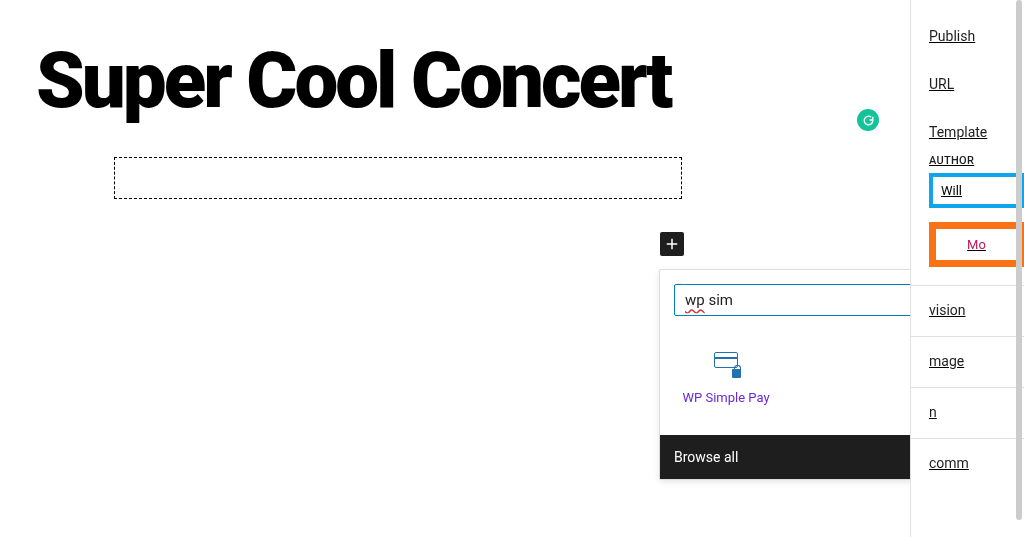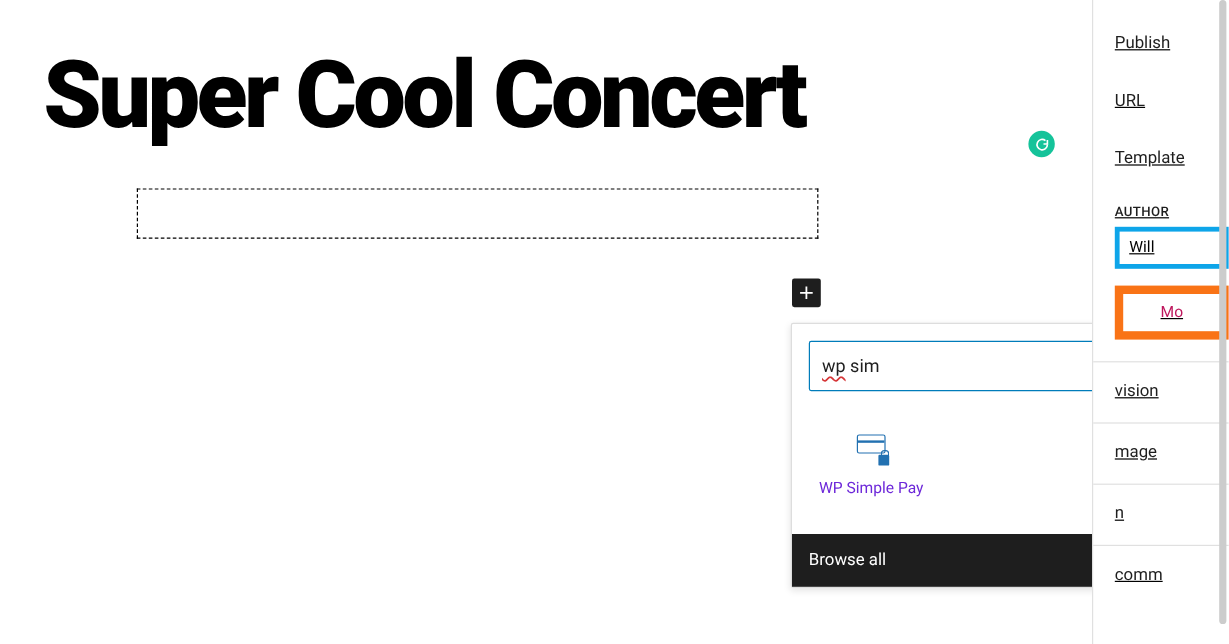--- a/index.html
+++ b/index.html
@@ -74,21 +74,21 @@
       box-shadow: 0 2px 6px rgba(0,0,0,0.1);
     }
     .inserter-search-wrap {
       padding: 14px;
     }
     .inserter-search {
       display: flex;
       align-items: center;
       border: 1.5px solid #007cba;
       border-radius: 2px;
-      height: 42px;
+      height: 32px;
       padding: 0 10px;
     }
     .search-text-styled {
       flex: 1;
       font-size: 15px;
       color: #1e1e1e;
     }
     .search-text-styled .wp-part {
       text-decoration: underline;
       text-decoration-style: wavy;
@@ -271,21 +271,21 @@
 <div class="sidebar">
   <div class="sidebar-item" style="margin-top:28px;">
     <div class="sidebar-label">Publish</div>
   </div>
   <div class="sidebar-item" style="margin-top:32px;">
     <div class="sidebar-label">URL</div>
   </div>
   <div class="sidebar-item" style="margin-top:32px;">
     <div class="sidebar-label">Template</div>
   </div>
-  <div class="sidebar-item" style="margin-top:30px;">
+  <div class="sidebar-item" style="margin-top:14px;">
     <div class="sidebar-section-head">AUTHOR</div>
   </div>
   <div class="author-select">Will</div>
   <div class="danger-btn">Mo</div>
 
   <div class="sidebar-divider">vision</div>
   <div class="sidebar-divider">mage</div>
   <div class="sidebar-divider">n</div>
   <div class="sidebar-divider">comm</div>
 

